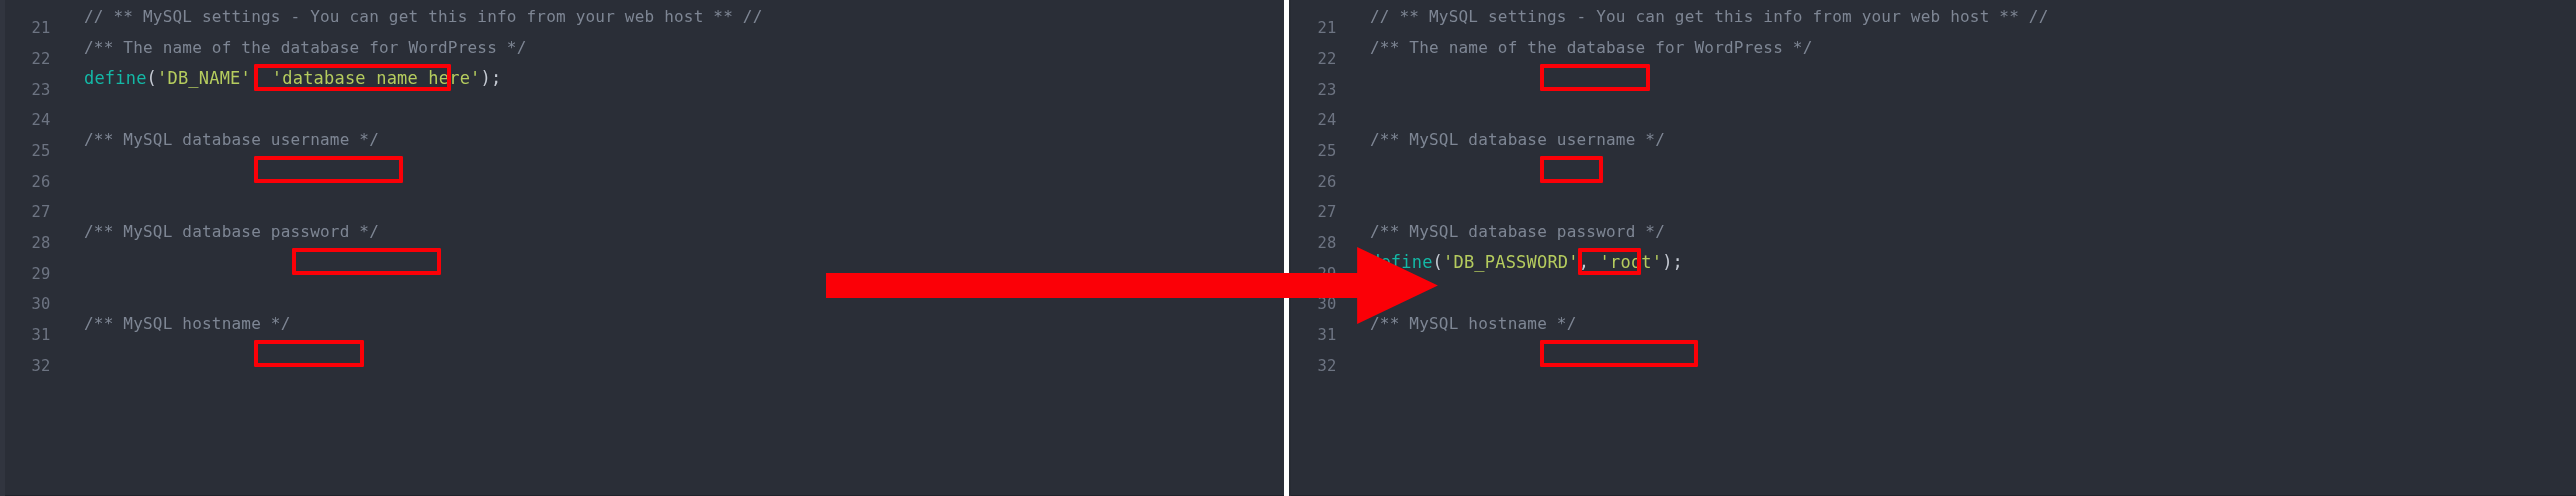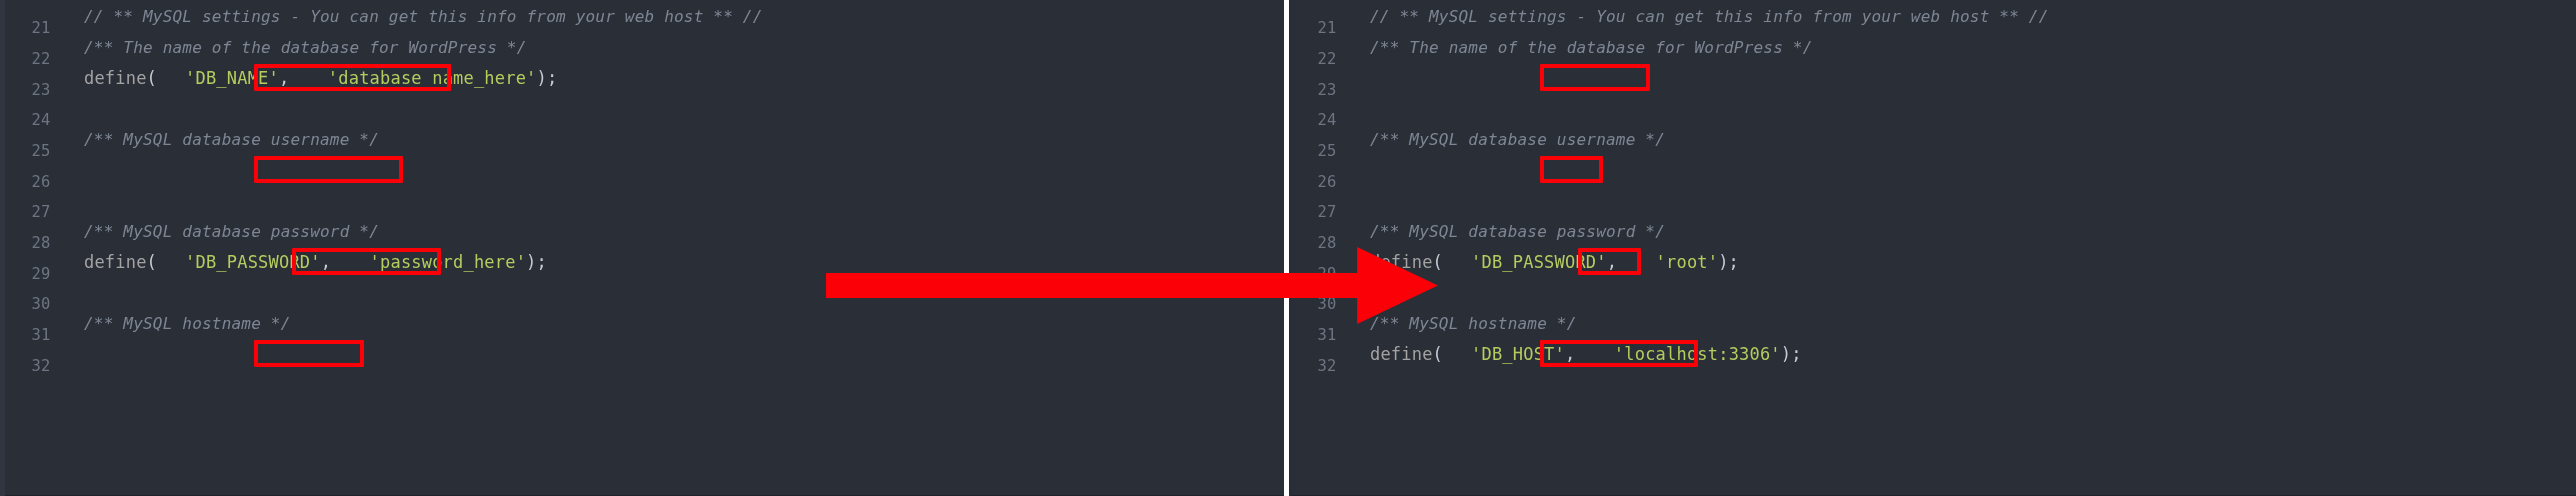--- a/index.html
+++ b/index.html
@@ -53,24 +53,24 @@
     color:#6d7482;
     font-size:15.5px;
     letter-spacing:0px;
   }
   .src{
     position:absolute;left:79px;top:0;
     white-space:pre;
   }
 
   
-  .cm{color:#7e8694;font-style:italic;font-size:16px;}
-  .fn{color:#a3a3a3;}
+  .cm{color:#7e8694;font-size:16px;}
+  .fn{color:#14b8a6;}
   .pn{color:#c5cad3;}
-  .st{color:#b5cc5e;margin-left:28px;}
+  .st{color:#b5cc5e;}
 
   
   .hl{
     position:absolute;
     border:4.3px solid #fb0007;
     box-sizing:border-box;
     border-radius:1.2px;
     pointer-events:none;
   }
 
@@ -89,21 +89,21 @@
         <div class="row" style="top: 1.2px; position: absolute; left: 0px; right: 0px;"><span class="ln">21</span><span class="src"><span class="cm">// ** MySQL settings - You can get this info from your web host ** //</span></span></div>
         <div class="row" style="top: 32px; position: absolute; left: 0px; right: 0px;"><span class="ln">22</span><span class="src"><span class="cm">/** The name of the database for WordPress */</span></span></div>
         <div class="row" style="top: 63px; position: absolute; left: 0px; right: 0px;"><span class="ln">23</span><span class="src"><span class="fn">define</span><span class="pn">(</span><span class="st">'DB_NAME'</span><span class="pn">, </span><span class="st">'database_name_here'</span><span class="pn">);</span></span></div>
         <div class="hl" style="left: 249px; top: 64px; width: 197px; height: 27px;"></div>
         <div class="row" style="top: 93px; position: absolute; left: 0px; right: 0px;"><span class="ln">24</span><span class="src"><span class="pn"></span></span></div>
         <div class="row" style="top: 124px; position: absolute; left: 0px; right: 0px;"><span class="ln">25</span><span class="src"><span class="cm">/** MySQL database username */</span></span></div>
         <div class="row" style="top: 155px; position: absolute; left: 0px; right: 0px;"><span class="ln">26</span></div>
         <div class="hl" style="left: 249px; top: 156px; width: 149px; height: 27px;"></div>
         <div class="row" style="top: 185px; position: absolute; left: 0px; right: 0px;"><span class="ln">27</span><span class="src"><span class="pn"></span></span></div>
         <div class="row" style="top: 216px; position: absolute; left: 0px; right: 0px;"><span class="ln">28</span><span class="src"><span class="cm">/** MySQL database password */</span></span></div>
-        <div class="row" style="top: 247px; position: absolute; left: 0px; right: 0px;"><span class="ln">29</span><span class="src"><span class="fn">define</span><span class="pn">(</span><span class="st">'DB_PASSWORD'</span><span class="pn">, </span><span class="st">'password_here'</span><span class="pn">);</span></span></div>
+        <div class="row" style="top: 247px; position: absolute; left: 0px; right: 0px;"><span class="ln">29</span></div>
         <div class="hl" style="left: 287px; top: 248px; width: 149px; height: 27px;"></div>
         <div class="row" style="top: 277px; position: absolute; left: 0px; right: 0px;"><span class="ln">30</span><span class="src"><span class="pn"></span></span></div>
         <div class="row" style="top: 308px; position: absolute; left: 0px; right: 0px;"><span class="ln">31</span><span class="src"><span class="cm">/** MySQL hostname */</span></span></div>
         <div class="row" style="top: 339px; position: absolute; left: 0px; right: 0px;"><span class="ln">32</span></div>
         <div class="hl" style="left: 249px; top: 340px; width: 110px; height: 27px;"></div>
       </div>
     <div class="bottom-rule"></div>
   </div>
 
   <div class="divider"></div>
@@ -117,21 +117,21 @@
         <div class="row" style="top: 93px; position: absolute; left: 0px; right: 0px;"><span class="ln">24</span><span class="src"><span class="pn"></span></span></div>
         <div class="row" style="top: 124px; position: absolute; left: 0px; right: 0px;"><span class="ln">25</span><span class="src"><span class="cm">/** MySQL database username */</span></span></div>
         <div class="row" style="top: 155px; position: absolute; left: 0px; right: 0px;"><span class="ln">26</span></div>
         <div class="hl" style="left: 249px; top: 156px; width: 63px; height: 27px;"></div>
         <div class="row" style="top: 185px; position: absolute; left: 0px; right: 0px;"><span class="ln">27</span><span class="src"><span class="pn"></span></span></div>
         <div class="row" style="top: 216px; position: absolute; left: 0px; right: 0px;"><span class="ln">28</span><span class="src"><span class="cm">/** MySQL database password */</span></span></div>
         <div class="row" style="top: 247px; position: absolute; left: 0px; right: 0px;"><span class="ln">29</span><span class="src"><span class="fn">define</span><span class="pn">(</span><span class="st">'DB_PASSWORD'</span><span class="pn">, </span><span class="st">'root'</span><span class="pn">);</span></span></div>
         <div class="hl" style="left: 287px; top: 248px; width: 63px; height: 27px;"></div>
         <div class="row" style="top: 277px; position: absolute; left: 0px; right: 0px;"><span class="ln">30</span><span class="src"><span class="pn"></span></span></div>
         <div class="row" style="top: 308px; position: absolute; left: 0px; right: 0px;"><span class="ln">31</span><span class="src"><span class="cm">/** MySQL hostname */</span></span></div>
-        <div class="row" style="top: 339px; position: absolute; left: 0px; right: 0px;"><span class="ln">32</span><span class="src"><span class="fn">define</span><span class="pn">(</span><span class="st">'DB_HOST'</span><span class="pn">, </span><span class="st">'localhost:3306'</span><span class="pn">);</span></span></div>
+        <div class="row" style="top: 339px; position: absolute; left: 0px; right: 0px;"><span class="ln">32</span></div>
         <div class="hl" style="left: 249px; top: 340px; width: 158px; height: 27px;"></div>
       </div>
     <div class="bottom-rule"></div>
   </div>
 
   <div class="arrow-wrap">
     <svg width="615" height="87" viewBox="0 0 990 140">
       <path d="M0 50 L855 50 L855 8 L985 70 L855 132 L855 90 L0 90 Z" fill="#fb0007"></path>
     </svg>
   </div>

